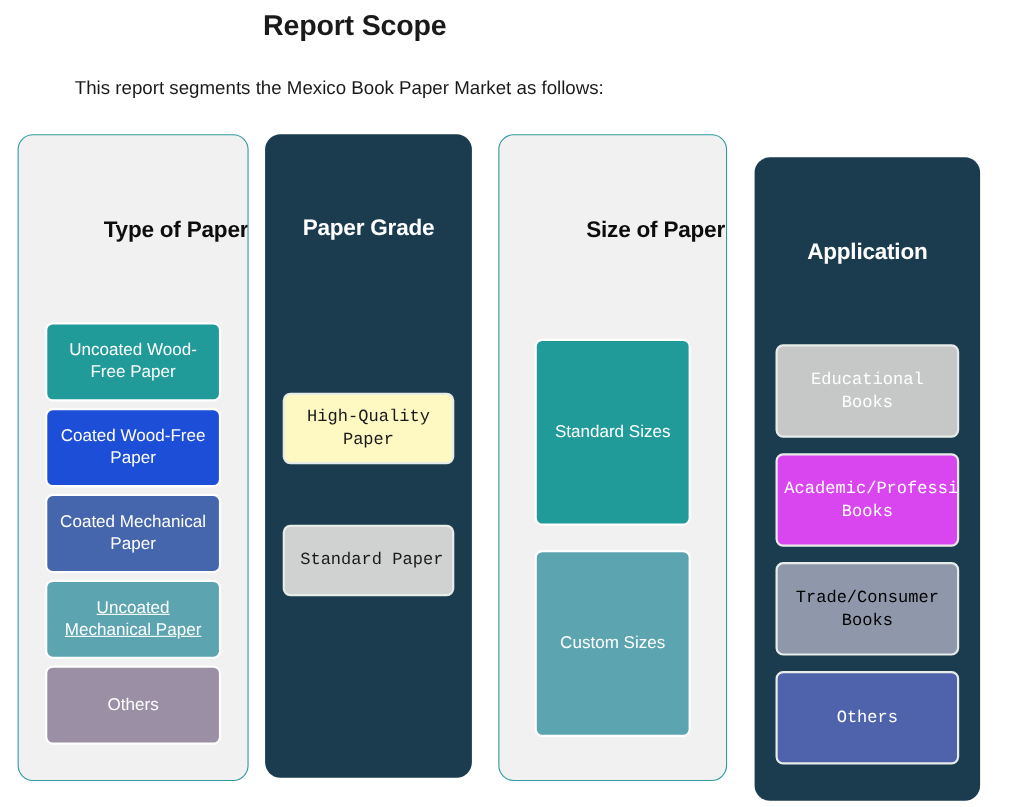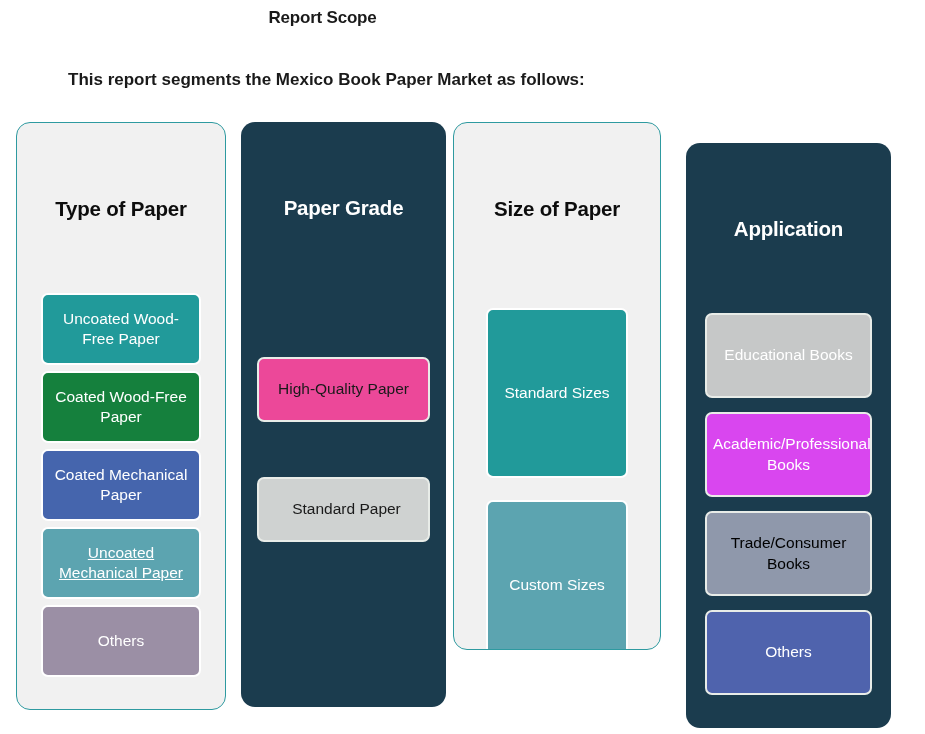--- a/index.html
+++ b/index.html
@@ -14,39 +14,39 @@
     font-family: "Liberation Sans", sans-serif;
     overflow: hidden;
   }
 
   #page-title {
     position: absolute;
     left: 0;
     top: 8px;
     width: 925px;
     text-align: center;
-    font-size: 17px;
+    font-size: 26px;
     font-weight: bold;
     color: #1a1a1a;
     letter-spacing: -0.2px;
   }
   
   #page-title .title-inner {
     display: inline-block;
     position: relative;
     left: -140px;
   }
 
   #page-subtitle {
     position: absolute;
     left: 68px;
     top: 70px;
     font-size: 17px;
     color: #1a1a1a;
-    font-weight: bold;
+    font-weight: normal;
   }
 
   #columns {
     position: absolute;
     left: 0;
     top: 122px;
     width: 925px;
     height: 592px;
   }
 
@@ -60,88 +60,88 @@
   .column-card.light {
     background: #f1f1f1;
     border: 1.3px solid #2e9aa0;
   }
   .column-card.dark {
     background: #1b3c4e;
     border: none;
   }
 
   .col-1 { left: 16px;  width: 210px; height: 588px; }
-  .col-2 { left: 241px; width: 205px; height: 585px; }
-  .col-3 { left: 453px; width: 208px; height: 528px; }
+  .col-2 { left: 241px; width: 188px; height: 585px; }
+  .col-3 { left: 453px; width: 208px; height: 588px; }
   .col-4 { left: 686px; width: 205px; height: 585px; margin-top: 21px; }
 
   .column-header {
     position: absolute;
     left: 0;
     width: 100%;
     top: 74px;
     text-align: center;
     font-size: 20.5px;
     font-weight: bold;
     letter-spacing: -0.2px;
   }
-  .column-card.light .column-header { color: #0d0d0d; }
+  .column-card.light .column-header { color: #0d0d0d; padding-left: 39px; }
   .column-card.dark  .column-header { color: #ffffff; }
 
   .chip {
     position: absolute;
     box-sizing: border-box;
     border-radius: 7px;
     border: 2.5px solid #ffffff;
     display: flex;
     align-items: center;
     justify-content: center;
     text-align: center;
     font-size: 15.5px;
     line-height: 1.3;
     padding: 2px 6px;
     color: #ffffff;
     overflow: hidden;
   }
   .chip.dark-text { color: #1a1a1a; }
-  .chip.soft-border { border-color: #e8ece8; }
+  .chip.soft-border { border-color: #e8ece8; font-family: Liberation Mono, monospace; }
 
   .chip-label { display: block; width: 100%; }
 </style>
 </head>
 <body>
 
 <div id="page-title">
   <span class="title-inner">Report Scope</span>
 </div>
 
 <div id="page-subtitle">This report segments the Mexico Book Paper Market as follows:</div>
 
 <div id="columns">
     <div class="column-card col-1 light">
       <div class="column-header">Type of Paper</div>
       <div class="chip" style="background: rgb(33, 154, 154); color: rgb(255, 255, 255); top: 170px; height: 72px; left: 24px; right: 24px;">
         <span class="chip-label">Uncoated Wood-Free Paper</span>
       </div>
-      <div class="chip" style="background: #15803d; color: rgb(255, 255, 255); top: 248px; height: 72px; left: 24px; right: 24px;">
+      <div class="chip" style="background: #1d4ed8; color: rgb(255, 255, 255); top: 248px; height: 72px; left: 24px; right: 24px;">
         <span class="chip-label">Coated Wood-Free Paper</span>
       </div>
       <div class="chip" style="background: rgb(69, 101, 173); color: rgb(255, 255, 255); top: 326px; height: 72px; left: 24px; right: 24px; justify-content: center;">
         <span class="chip-label">Coated Mechanical Paper</span>
       </div>
       <div class="chip" style="background: rgb(92, 164, 176); color: rgb(255, 255, 255); top: 404px; height: 72px; left: 24px; right: 24px; text-decoration: underline;">
         <span class="chip-label">Uncoated Mechanical Paper</span>
       </div>
       <div class="chip" style="background: rgb(155, 143, 165); color: rgb(255, 255, 255); top: 482px; height: 72px; left: 24px; right: 24px;">
         <span class="chip-label">Others</span>
       </div>
     </div>
     <div class="column-card col-2 dark">
       <div class="column-header">Paper Grade</div>
-      <div class="chip dark-text soft-border" style="background: #ec4899; color: rgb(26, 26, 26); top: 235px; height: 65px; left: 16px; right: 16px;">
+      <div class="chip dark-text soft-border" style="background: #fef9c3; color: rgb(26, 26, 26); top: 235px; height: 65px; left: 16px; right: 16px;">
         <span class="chip-label">High-Quality Paper</span>
       </div>
       <div class="chip dark-text soft-border" style="background: rgb(207, 210, 209); color: rgb(26, 26, 26); top: 355px; height: 65px; left: 16px; right: 16px; padding-left: 12px;">
         <span class="chip-label">Standard Paper</span>
       </div>
     </div>
     <div class="column-card col-3 light">
       <div class="column-header">Size of Paper</div>
       <div class="chip" style="background: rgb(33, 154, 154); color: rgb(255, 255, 255); top: 185px; height: 170px; left: 32px; right: 32px;">
         <span class="chip-label">Standard Sizes</span>

